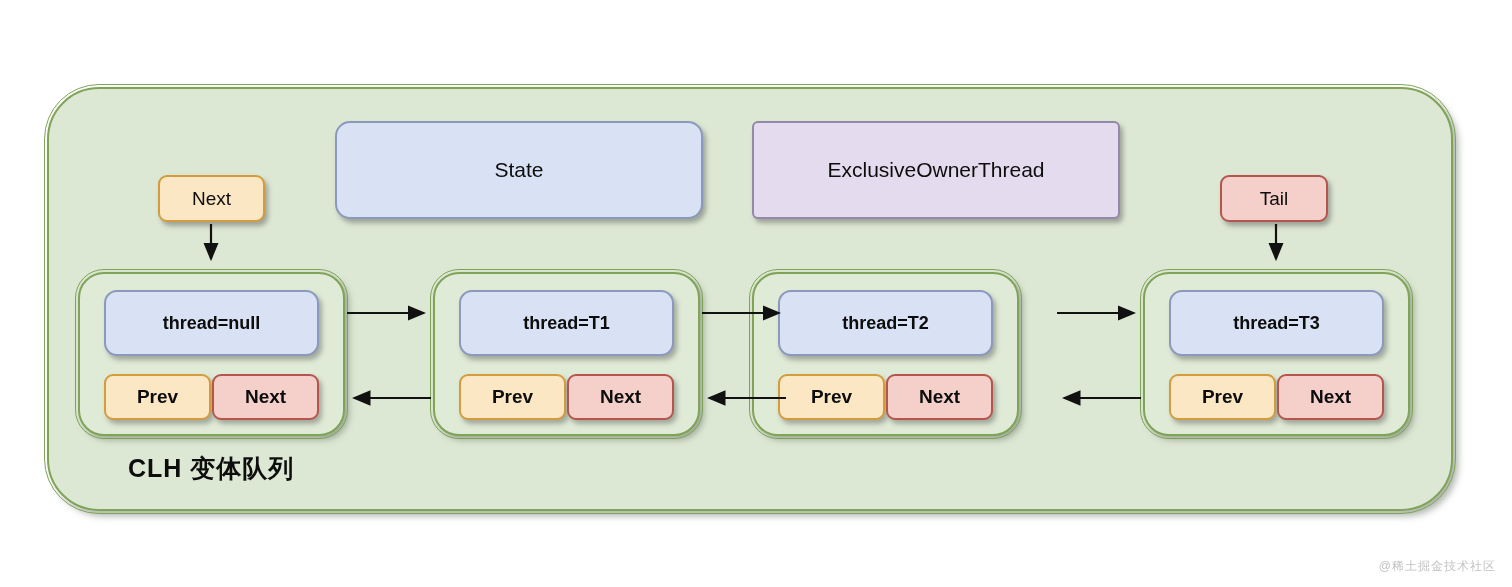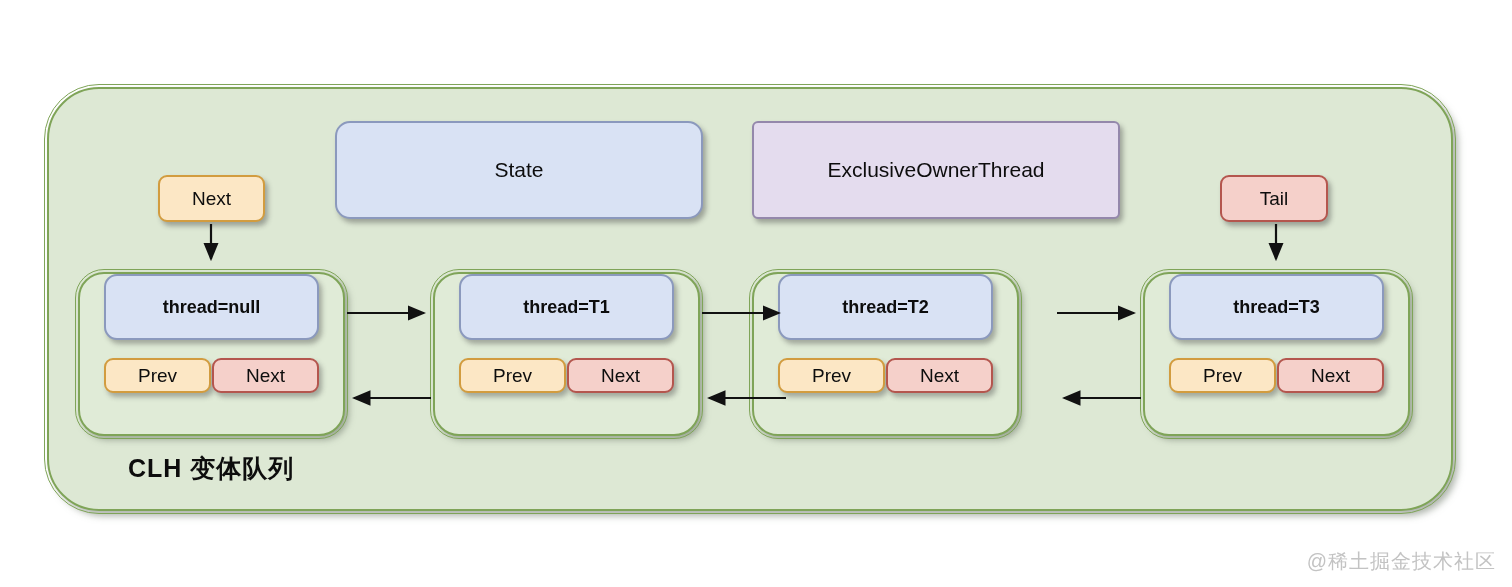--- a/index.html
+++ b/index.html
@@ -56,48 +56,48 @@
     background:var(--purple-fill);border:2px solid var(--purple-border);border-radius:6px;
   }
   .node{
     position:absolute;top:272px;width:267px;height:164px;
     background:var(--node-fill);
     border:2px solid var(--container-border);
     outline:1px solid var(--container-border);
     outline-offset:2px;
     border-radius:26px;
     box-shadow:4px 4px 6px rgba(110,120,105,0.55);
-    padding:0 24px 18px 24px;
+    padding:16px 24px 18px 24px;
   }
   .thread-box{
     width:100%;height:66px;display:flex;align-items:center;justify-content:center;
     background:var(--blue-fill);border:2px solid var(--blue-border);border-radius:13px;
     font-weight:700;font-size:18px;color:var(--ink);
     box-shadow:3px 4px 5px rgba(60,60,60,0.38);
   }
   .pn-row{
     margin-top:18px;display:flex;justify-content:space-between;
   }
   .pn{
-    width:107px;height:35px;display:flex;align-items:center;justify-content:center;
-    font-weight:400;font-size:19px;color:var(--ink);border-radius:9px;
+    width:107px;height:46px;display:flex;align-items:center;justify-content:center;
+    font-weight:700;font-size:19px;color:var(--ink);border-radius:9px;
     box-shadow:3px 4px 5px rgba(60,60,60,0.38);
   }
   .pn.prev{background:var(--orange-fill);border:2px solid var(--orange-border);}
   .pn.next{background:var(--pink-fill);border:2px solid var(--pink-border);}
   .clh-label{
     position:absolute;left:128px;top:452px;
     font-size:25px;font-weight:600;color:var(--ink);letter-spacing:1px;text-align:right;
   }
   .arrow-layer{
     position:absolute;left:0;top:0;width:1512px;height:587px;pointer-events:none;
   }
   .watermark{
     position:absolute;right:16px;bottom:12px;
-    font-size:20px;color:#c3c3c3;letter-spacing:1px;
+    font-size:12px;color:#c3c3c3;letter-spacing:1px;
   }
 </style>
 </head>
 <body>
 
 <div class="canvas">
 
 
   <div class="aqs-container"></div>
 

